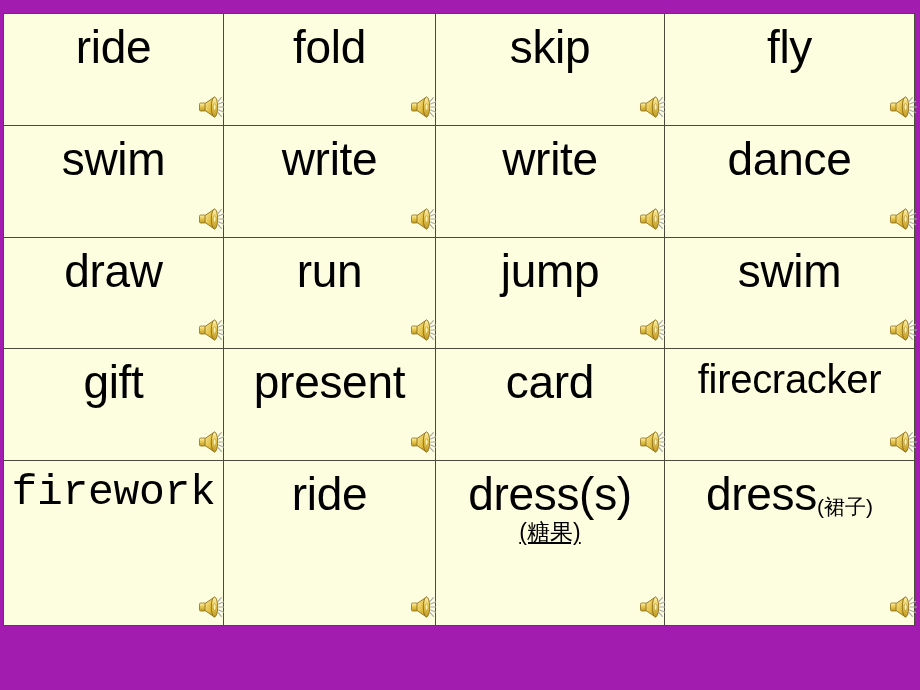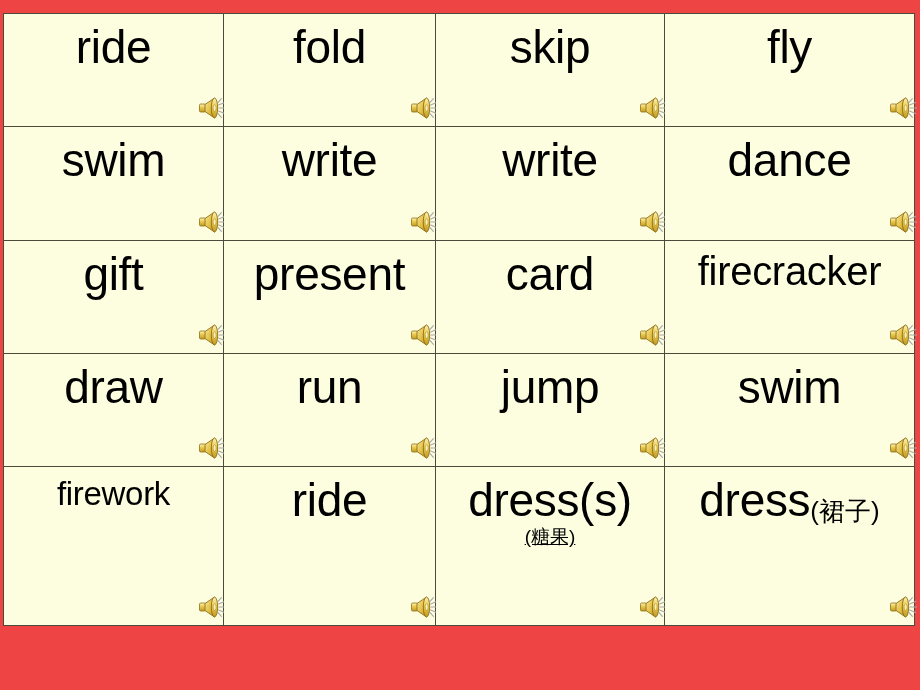--- a/index.html
+++ b/index.html
@@ -11,21 +11,21 @@
     height: 690px;
     background: #fdfddf;
     font-family: "Liberation Sans", sans-serif;
     overflow: hidden;
   }
 
   .slide {
     position: relative;
     width: 920px;
     height: 690px;
-    background: #ef4444;
+    background: #a21caf;
   }
 
   
   .word-table {
     position: absolute;
     left: 3px;
     top: 13px;
     width: 911px;
     height: 613px;
     border-collapse: collapse;
@@ -59,37 +59,37 @@
     color: #000000;
     font-family: "Liberation Sans", sans-serif;
     font-weight: 400;
     font-size: 46px;
     line-height: 1.0;
     letter-spacing: -0.3px;
     padding-top: 10px;
     white-space: nowrap;
   }
 
-  .word.sm  { font-size: 33px; }
+  .word.sm  { font-size: 43px; font-family: Liberation Mono, monospace; }
   .word.xs  { font-size: 40px; }
 
   
   .gloss-inline {
-    font-size: 26px;
+    font-size: 21px;
     letter-spacing: 0;
     vertical-align: baseline;
     position: relative;
     top: 4px;
   }
 
   
   .gloss-below {
     display: block;
     text-align: center;
-    font-size: 19px;
+    font-size: 23px;
     color: #000000;
     margin-top: 4px;
     line-height: 1;
     text-decoration: underline;
   }
 
   
   .speaker {
     position: absolute;
     right: -8px;
@@ -413,132 +413,132 @@
         <line x1="20.8" y1="19.4" x2="24.4" y2="23.4"></line>
       </g>
     </svg>
   </span>
 </div>
           </td>
         </tr>
         <tr>
           <td>
             <div class="cell-inner">
-              <span class="word">gift</span>
-  <span class="speaker">
-    <svg viewBox="0 0 34 28" xmlns="http://www.w3.org/2000/svg">
-      <defs>
-        <linearGradient id="spkGrad" x1="0" y1="0" x2="0" y2="1">
-          <stop offset="0%" stop-color="#fdf3bb"></stop>
-          <stop offset="40%" stop-color="#eccd54"></stop>
-          <stop offset="100%" stop-color="#c09a24"></stop>
-        </linearGradient>
-        <linearGradient id="coneGrad" x1="0" y1="0" x2="1" y2="1">
-          <stop offset="0%" stop-color="#fbeaa0"></stop>
-          <stop offset="55%" stop-color="#e3c044"></stop>
-          <stop offset="100%" stop-color="#b8911e"></stop>
-        </linearGradient>
-      </defs>
-
-      <rect x="2.5" y="10" width="6" height="8" rx="1.2" fill="url(#spkGrad)" stroke="#8e6f16" stroke-width="0.8"></rect>
-
-      <path d="M8 10.5 L17.5 4 L17.5 24 L8 17.5 Z" fill="url(#coneGrad)" stroke="#8e6f16" stroke-width="0.9" stroke-linejoin="round"></path>
-
-      <ellipse cx="17.5" cy="14" rx="3.2" ry="10" fill="url(#spkGrad)" stroke="#8e6f16" stroke-width="0.9"></ellipse>
-
-      <ellipse cx="17.6" cy="14" rx="1.5" ry="3.2" fill="#fdf2b4" stroke="#9c7a1a" stroke-width="0.5"></ellipse>
-
-      <g stroke="#a8a8a8" stroke-width="1.1" stroke-linecap="round" fill="none">
-        <line x1="22" y1="14" x2="28.5" y2="14"></line>
-        <line x1="21.6" y1="11" x2="27.6" y2="8.4"></line>
-        <line x1="21.6" y1="17" x2="27.6" y2="19.6"></line>
-        <line x1="20.8" y1="8.6" x2="24.4" y2="4.6"></line>
-        <line x1="20.8" y1="19.4" x2="24.4" y2="23.4"></line>
-      </g>
-    </svg>
-  </span>
-</div>
-          </td>
-          <td>
-            <div class="cell-inner">
-              <span class="word">present</span>
-  <span class="speaker">
-    <svg viewBox="0 0 34 28" xmlns="http://www.w3.org/2000/svg">
-      <defs>
-        <linearGradient id="spkGrad" x1="0" y1="0" x2="0" y2="1">
-          <stop offset="0%" stop-color="#fdf3bb"></stop>
-          <stop offset="40%" stop-color="#eccd54"></stop>
-          <stop offset="100%" stop-color="#c09a24"></stop>
-        </linearGradient>
-        <linearGradient id="coneGrad" x1="0" y1="0" x2="1" y2="1">
-          <stop offset="0%" stop-color="#fbeaa0"></stop>
-          <stop offset="55%" stop-color="#e3c044"></stop>
-          <stop offset="100%" stop-color="#b8911e"></stop>
-        </linearGradient>
-      </defs>
-
-      <rect x="2.5" y="10" width="6" height="8" rx="1.2" fill="url(#spkGrad)" stroke="#8e6f16" stroke-width="0.8"></rect>
-
-      <path d="M8 10.5 L17.5 4 L17.5 24 L8 17.5 Z" fill="url(#coneGrad)" stroke="#8e6f16" stroke-width="0.9" stroke-linejoin="round"></path>
-
-      <ellipse cx="17.5" cy="14" rx="3.2" ry="10" fill="url(#spkGrad)" stroke="#8e6f16" stroke-width="0.9"></ellipse>
-
-      <ellipse cx="17.6" cy="14" rx="1.5" ry="3.2" fill="#fdf2b4" stroke="#9c7a1a" stroke-width="0.5"></ellipse>
-
-      <g stroke="#a8a8a8" stroke-width="1.1" stroke-linecap="round" fill="none">
-        <line x1="22" y1="14" x2="28.5" y2="14"></line>
-        <line x1="21.6" y1="11" x2="27.6" y2="8.4"></line>
-        <line x1="21.6" y1="17" x2="27.6" y2="19.6"></line>
-        <line x1="20.8" y1="8.6" x2="24.4" y2="4.6"></line>
-        <line x1="20.8" y1="19.4" x2="24.4" y2="23.4"></line>
-      </g>
-    </svg>
-  </span>
-</div>
-          </td>
-          <td>
-            <div class="cell-inner">
-              <span class="word">card</span>
-  <span class="speaker">
-    <svg viewBox="0 0 34 28" xmlns="http://www.w3.org/2000/svg">
-      <defs>
-        <linearGradient id="spkGrad" x1="0" y1="0" x2="0" y2="1">
-          <stop offset="0%" stop-color="#fdf3bb"></stop>
-          <stop offset="40%" stop-color="#eccd54"></stop>
-          <stop offset="100%" stop-color="#c09a24"></stop>
-        </linearGradient>
-        <linearGradient id="coneGrad" x1="0" y1="0" x2="1" y2="1">
-          <stop offset="0%" stop-color="#fbeaa0"></stop>
-          <stop offset="55%" stop-color="#e3c044"></stop>
-          <stop offset="100%" stop-color="#b8911e"></stop>
-        </linearGradient>
-      </defs>
-
-      <rect x="2.5" y="10" width="6" height="8" rx="1.2" fill="url(#spkGrad)" stroke="#8e6f16" stroke-width="0.8"></rect>
-
-      <path d="M8 10.5 L17.5 4 L17.5 24 L8 17.5 Z" fill="url(#coneGrad)" stroke="#8e6f16" stroke-width="0.9" stroke-linejoin="round"></path>
-
-      <ellipse cx="17.5" cy="14" rx="3.2" ry="10" fill="url(#spkGrad)" stroke="#8e6f16" stroke-width="0.9"></ellipse>
-
-      <ellipse cx="17.6" cy="14" rx="1.5" ry="3.2" fill="#fdf2b4" stroke="#9c7a1a" stroke-width="0.5"></ellipse>
-
-      <g stroke="#a8a8a8" stroke-width="1.1" stroke-linecap="round" fill="none">
-        <line x1="22" y1="14" x2="28.5" y2="14"></line>
-        <line x1="21.6" y1="11" x2="27.6" y2="8.4"></line>
-        <line x1="21.6" y1="17" x2="27.6" y2="19.6"></line>
-        <line x1="20.8" y1="8.6" x2="24.4" y2="4.6"></line>
-        <line x1="20.8" y1="19.4" x2="24.4" y2="23.4"></line>
-      </g>
-    </svg>
-  </span>
-</div>
-          </td>
-          <td>
-            <div class="cell-inner">
-              <span class="word xs">firecracker</span>
+              <span class="word">draw</span>
+  <span class="speaker">
+    <svg viewBox="0 0 34 28" xmlns="http://www.w3.org/2000/svg">
+      <defs>
+        <linearGradient id="spkGrad" x1="0" y1="0" x2="0" y2="1">
+          <stop offset="0%" stop-color="#fdf3bb"></stop>
+          <stop offset="40%" stop-color="#eccd54"></stop>
+          <stop offset="100%" stop-color="#c09a24"></stop>
+        </linearGradient>
+        <linearGradient id="coneGrad" x1="0" y1="0" x2="1" y2="1">
+          <stop offset="0%" stop-color="#fbeaa0"></stop>
+          <stop offset="55%" stop-color="#e3c044"></stop>
+          <stop offset="100%" stop-color="#b8911e"></stop>
+        </linearGradient>
+      </defs>
+
+      <rect x="2.5" y="10" width="6" height="8" rx="1.2" fill="url(#spkGrad)" stroke="#8e6f16" stroke-width="0.8"></rect>
+
+      <path d="M8 10.5 L17.5 4 L17.5 24 L8 17.5 Z" fill="url(#coneGrad)" stroke="#8e6f16" stroke-width="0.9" stroke-linejoin="round"></path>
+
+      <ellipse cx="17.5" cy="14" rx="3.2" ry="10" fill="url(#spkGrad)" stroke="#8e6f16" stroke-width="0.9"></ellipse>
+
+      <ellipse cx="17.6" cy="14" rx="1.5" ry="3.2" fill="#fdf2b4" stroke="#9c7a1a" stroke-width="0.5"></ellipse>
+
+      <g stroke="#a8a8a8" stroke-width="1.1" stroke-linecap="round" fill="none">
+        <line x1="22" y1="14" x2="28.5" y2="14"></line>
+        <line x1="21.6" y1="11" x2="27.6" y2="8.4"></line>
+        <line x1="21.6" y1="17" x2="27.6" y2="19.6"></line>
+        <line x1="20.8" y1="8.6" x2="24.4" y2="4.6"></line>
+        <line x1="20.8" y1="19.4" x2="24.4" y2="23.4"></line>
+      </g>
+    </svg>
+  </span>
+</div>
+          </td>
+          <td>
+            <div class="cell-inner">
+              <span class="word">run</span>
+  <span class="speaker">
+    <svg viewBox="0 0 34 28" xmlns="http://www.w3.org/2000/svg">
+      <defs>
+        <linearGradient id="spkGrad" x1="0" y1="0" x2="0" y2="1">
+          <stop offset="0%" stop-color="#fdf3bb"></stop>
+          <stop offset="40%" stop-color="#eccd54"></stop>
+          <stop offset="100%" stop-color="#c09a24"></stop>
+        </linearGradient>
+        <linearGradient id="coneGrad" x1="0" y1="0" x2="1" y2="1">
+          <stop offset="0%" stop-color="#fbeaa0"></stop>
+          <stop offset="55%" stop-color="#e3c044"></stop>
+          <stop offset="100%" stop-color="#b8911e"></stop>
+        </linearGradient>
+      </defs>
+
+      <rect x="2.5" y="10" width="6" height="8" rx="1.2" fill="url(#spkGrad)" stroke="#8e6f16" stroke-width="0.8"></rect>
+
+      <path d="M8 10.5 L17.5 4 L17.5 24 L8 17.5 Z" fill="url(#coneGrad)" stroke="#8e6f16" stroke-width="0.9" stroke-linejoin="round"></path>
+
+      <ellipse cx="17.5" cy="14" rx="3.2" ry="10" fill="url(#spkGrad)" stroke="#8e6f16" stroke-width="0.9"></ellipse>
+
+      <ellipse cx="17.6" cy="14" rx="1.5" ry="3.2" fill="#fdf2b4" stroke="#9c7a1a" stroke-width="0.5"></ellipse>
+
+      <g stroke="#a8a8a8" stroke-width="1.1" stroke-linecap="round" fill="none">
+        <line x1="22" y1="14" x2="28.5" y2="14"></line>
+        <line x1="21.6" y1="11" x2="27.6" y2="8.4"></line>
+        <line x1="21.6" y1="17" x2="27.6" y2="19.6"></line>
+        <line x1="20.8" y1="8.6" x2="24.4" y2="4.6"></line>
+        <line x1="20.8" y1="19.4" x2="24.4" y2="23.4"></line>
+      </g>
+    </svg>
+  </span>
+</div>
+          </td>
+          <td>
+            <div class="cell-inner">
+              <span class="word">jump</span>
+  <span class="speaker">
+    <svg viewBox="0 0 34 28" xmlns="http://www.w3.org/2000/svg">
+      <defs>
+        <linearGradient id="spkGrad" x1="0" y1="0" x2="0" y2="1">
+          <stop offset="0%" stop-color="#fdf3bb"></stop>
+          <stop offset="40%" stop-color="#eccd54"></stop>
+          <stop offset="100%" stop-color="#c09a24"></stop>
+        </linearGradient>
+        <linearGradient id="coneGrad" x1="0" y1="0" x2="1" y2="1">
+          <stop offset="0%" stop-color="#fbeaa0"></stop>
+          <stop offset="55%" stop-color="#e3c044"></stop>
+          <stop offset="100%" stop-color="#b8911e"></stop>
+        </linearGradient>
+      </defs>
+
+      <rect x="2.5" y="10" width="6" height="8" rx="1.2" fill="url(#spkGrad)" stroke="#8e6f16" stroke-width="0.8"></rect>
+
+      <path d="M8 10.5 L17.5 4 L17.5 24 L8 17.5 Z" fill="url(#coneGrad)" stroke="#8e6f16" stroke-width="0.9" stroke-linejoin="round"></path>
+
+      <ellipse cx="17.5" cy="14" rx="3.2" ry="10" fill="url(#spkGrad)" stroke="#8e6f16" stroke-width="0.9"></ellipse>
+
+      <ellipse cx="17.6" cy="14" rx="1.5" ry="3.2" fill="#fdf2b4" stroke="#9c7a1a" stroke-width="0.5"></ellipse>
+
+      <g stroke="#a8a8a8" stroke-width="1.1" stroke-linecap="round" fill="none">
+        <line x1="22" y1="14" x2="28.5" y2="14"></line>
+        <line x1="21.6" y1="11" x2="27.6" y2="8.4"></line>
+        <line x1="21.6" y1="17" x2="27.6" y2="19.6"></line>
+        <line x1="20.8" y1="8.6" x2="24.4" y2="4.6"></line>
+        <line x1="20.8" y1="19.4" x2="24.4" y2="23.4"></line>
+      </g>
+    </svg>
+  </span>
+</div>
+          </td>
+          <td>
+            <div class="cell-inner">
+              <span class="word">swim</span>
   <span class="speaker">
     <svg viewBox="0 0 34 28" xmlns="http://www.w3.org/2000/svg">
       <defs>
         <linearGradient id="spkGrad" x1="0" y1="0" x2="0" y2="1">
           <stop offset="0%" stop-color="#fdf3bb"></stop>
           <stop offset="40%" stop-color="#eccd54"></stop>
           <stop offset="100%" stop-color="#c09a24"></stop>
         </linearGradient>
         <linearGradient id="coneGrad" x1="0" y1="0" x2="1" y2="1">
           <stop offset="0%" stop-color="#fbeaa0"></stop>
@@ -563,132 +563,132 @@
         <line x1="20.8" y1="19.4" x2="24.4" y2="23.4"></line>
       </g>
     </svg>
   </span>
 </div>
           </td>
         </tr>
         <tr>
           <td>
             <div class="cell-inner">
-              <span class="word">draw</span>
-  <span class="speaker">
-    <svg viewBox="0 0 34 28" xmlns="http://www.w3.org/2000/svg">
-      <defs>
-        <linearGradient id="spkGrad" x1="0" y1="0" x2="0" y2="1">
-          <stop offset="0%" stop-color="#fdf3bb"></stop>
-          <stop offset="40%" stop-color="#eccd54"></stop>
-          <stop offset="100%" stop-color="#c09a24"></stop>
-        </linearGradient>
-        <linearGradient id="coneGrad" x1="0" y1="0" x2="1" y2="1">
-          <stop offset="0%" stop-color="#fbeaa0"></stop>
-          <stop offset="55%" stop-color="#e3c044"></stop>
-          <stop offset="100%" stop-color="#b8911e"></stop>
-        </linearGradient>
-      </defs>
-
-      <rect x="2.5" y="10" width="6" height="8" rx="1.2" fill="url(#spkGrad)" stroke="#8e6f16" stroke-width="0.8"></rect>
-
-      <path d="M8 10.5 L17.5 4 L17.5 24 L8 17.5 Z" fill="url(#coneGrad)" stroke="#8e6f16" stroke-width="0.9" stroke-linejoin="round"></path>
-
-      <ellipse cx="17.5" cy="14" rx="3.2" ry="10" fill="url(#spkGrad)" stroke="#8e6f16" stroke-width="0.9"></ellipse>
-
-      <ellipse cx="17.6" cy="14" rx="1.5" ry="3.2" fill="#fdf2b4" stroke="#9c7a1a" stroke-width="0.5"></ellipse>
-
-      <g stroke="#a8a8a8" stroke-width="1.1" stroke-linecap="round" fill="none">
-        <line x1="22" y1="14" x2="28.5" y2="14"></line>
-        <line x1="21.6" y1="11" x2="27.6" y2="8.4"></line>
-        <line x1="21.6" y1="17" x2="27.6" y2="19.6"></line>
-        <line x1="20.8" y1="8.6" x2="24.4" y2="4.6"></line>
-        <line x1="20.8" y1="19.4" x2="24.4" y2="23.4"></line>
-      </g>
-    </svg>
-  </span>
-</div>
-          </td>
-          <td>
-            <div class="cell-inner">
-              <span class="word">run</span>
-  <span class="speaker">
-    <svg viewBox="0 0 34 28" xmlns="http://www.w3.org/2000/svg">
-      <defs>
-        <linearGradient id="spkGrad" x1="0" y1="0" x2="0" y2="1">
-          <stop offset="0%" stop-color="#fdf3bb"></stop>
-          <stop offset="40%" stop-color="#eccd54"></stop>
-          <stop offset="100%" stop-color="#c09a24"></stop>
-        </linearGradient>
-        <linearGradient id="coneGrad" x1="0" y1="0" x2="1" y2="1">
-          <stop offset="0%" stop-color="#fbeaa0"></stop>
-          <stop offset="55%" stop-color="#e3c044"></stop>
-          <stop offset="100%" stop-color="#b8911e"></stop>
-        </linearGradient>
-      </defs>
-
-      <rect x="2.5" y="10" width="6" height="8" rx="1.2" fill="url(#spkGrad)" stroke="#8e6f16" stroke-width="0.8"></rect>
-
-      <path d="M8 10.5 L17.5 4 L17.5 24 L8 17.5 Z" fill="url(#coneGrad)" stroke="#8e6f16" stroke-width="0.9" stroke-linejoin="round"></path>
-
-      <ellipse cx="17.5" cy="14" rx="3.2" ry="10" fill="url(#spkGrad)" stroke="#8e6f16" stroke-width="0.9"></ellipse>
-
-      <ellipse cx="17.6" cy="14" rx="1.5" ry="3.2" fill="#fdf2b4" stroke="#9c7a1a" stroke-width="0.5"></ellipse>
-
-      <g stroke="#a8a8a8" stroke-width="1.1" stroke-linecap="round" fill="none">
-        <line x1="22" y1="14" x2="28.5" y2="14"></line>
-        <line x1="21.6" y1="11" x2="27.6" y2="8.4"></line>
-        <line x1="21.6" y1="17" x2="27.6" y2="19.6"></line>
-        <line x1="20.8" y1="8.6" x2="24.4" y2="4.6"></line>
-        <line x1="20.8" y1="19.4" x2="24.4" y2="23.4"></line>
-      </g>
-    </svg>
-  </span>
-</div>
-          </td>
-          <td>
-            <div class="cell-inner">
-              <span class="word">jump</span>
-  <span class="speaker">
-    <svg viewBox="0 0 34 28" xmlns="http://www.w3.org/2000/svg">
-      <defs>
-        <linearGradient id="spkGrad" x1="0" y1="0" x2="0" y2="1">
-          <stop offset="0%" stop-color="#fdf3bb"></stop>
-          <stop offset="40%" stop-color="#eccd54"></stop>
-          <stop offset="100%" stop-color="#c09a24"></stop>
-        </linearGradient>
-        <linearGradient id="coneGrad" x1="0" y1="0" x2="1" y2="1">
-          <stop offset="0%" stop-color="#fbeaa0"></stop>
-          <stop offset="55%" stop-color="#e3c044"></stop>
-          <stop offset="100%" stop-color="#b8911e"></stop>
-        </linearGradient>
-      </defs>
-
-      <rect x="2.5" y="10" width="6" height="8" rx="1.2" fill="url(#spkGrad)" stroke="#8e6f16" stroke-width="0.8"></rect>
-
-      <path d="M8 10.5 L17.5 4 L17.5 24 L8 17.5 Z" fill="url(#coneGrad)" stroke="#8e6f16" stroke-width="0.9" stroke-linejoin="round"></path>
-
-      <ellipse cx="17.5" cy="14" rx="3.2" ry="10" fill="url(#spkGrad)" stroke="#8e6f16" stroke-width="0.9"></ellipse>
-
-      <ellipse cx="17.6" cy="14" rx="1.5" ry="3.2" fill="#fdf2b4" stroke="#9c7a1a" stroke-width="0.5"></ellipse>
-
-      <g stroke="#a8a8a8" stroke-width="1.1" stroke-linecap="round" fill="none">
-        <line x1="22" y1="14" x2="28.5" y2="14"></line>
-        <line x1="21.6" y1="11" x2="27.6" y2="8.4"></line>
-        <line x1="21.6" y1="17" x2="27.6" y2="19.6"></line>
-        <line x1="20.8" y1="8.6" x2="24.4" y2="4.6"></line>
-        <line x1="20.8" y1="19.4" x2="24.4" y2="23.4"></line>
-      </g>
-    </svg>
-  </span>
-</div>
-          </td>
-          <td>
-            <div class="cell-inner">
-              <span class="word">swim</span>
+              <span class="word">gift</span>
+  <span class="speaker">
+    <svg viewBox="0 0 34 28" xmlns="http://www.w3.org/2000/svg">
+      <defs>
+        <linearGradient id="spkGrad" x1="0" y1="0" x2="0" y2="1">
+          <stop offset="0%" stop-color="#fdf3bb"></stop>
+          <stop offset="40%" stop-color="#eccd54"></stop>
+          <stop offset="100%" stop-color="#c09a24"></stop>
+        </linearGradient>
+        <linearGradient id="coneGrad" x1="0" y1="0" x2="1" y2="1">
+          <stop offset="0%" stop-color="#fbeaa0"></stop>
+          <stop offset="55%" stop-color="#e3c044"></stop>
+          <stop offset="100%" stop-color="#b8911e"></stop>
+        </linearGradient>
+      </defs>
+
+      <rect x="2.5" y="10" width="6" height="8" rx="1.2" fill="url(#spkGrad)" stroke="#8e6f16" stroke-width="0.8"></rect>
+
+      <path d="M8 10.5 L17.5 4 L17.5 24 L8 17.5 Z" fill="url(#coneGrad)" stroke="#8e6f16" stroke-width="0.9" stroke-linejoin="round"></path>
+
+      <ellipse cx="17.5" cy="14" rx="3.2" ry="10" fill="url(#spkGrad)" stroke="#8e6f16" stroke-width="0.9"></ellipse>
+
+      <ellipse cx="17.6" cy="14" rx="1.5" ry="3.2" fill="#fdf2b4" stroke="#9c7a1a" stroke-width="0.5"></ellipse>
+
+      <g stroke="#a8a8a8" stroke-width="1.1" stroke-linecap="round" fill="none">
+        <line x1="22" y1="14" x2="28.5" y2="14"></line>
+        <line x1="21.6" y1="11" x2="27.6" y2="8.4"></line>
+        <line x1="21.6" y1="17" x2="27.6" y2="19.6"></line>
+        <line x1="20.8" y1="8.6" x2="24.4" y2="4.6"></line>
+        <line x1="20.8" y1="19.4" x2="24.4" y2="23.4"></line>
+      </g>
+    </svg>
+  </span>
+</div>
+          </td>
+          <td>
+            <div class="cell-inner">
+              <span class="word">present</span>
+  <span class="speaker">
+    <svg viewBox="0 0 34 28" xmlns="http://www.w3.org/2000/svg">
+      <defs>
+        <linearGradient id="spkGrad" x1="0" y1="0" x2="0" y2="1">
+          <stop offset="0%" stop-color="#fdf3bb"></stop>
+          <stop offset="40%" stop-color="#eccd54"></stop>
+          <stop offset="100%" stop-color="#c09a24"></stop>
+        </linearGradient>
+        <linearGradient id="coneGrad" x1="0" y1="0" x2="1" y2="1">
+          <stop offset="0%" stop-color="#fbeaa0"></stop>
+          <stop offset="55%" stop-color="#e3c044"></stop>
+          <stop offset="100%" stop-color="#b8911e"></stop>
+        </linearGradient>
+      </defs>
+
+      <rect x="2.5" y="10" width="6" height="8" rx="1.2" fill="url(#spkGrad)" stroke="#8e6f16" stroke-width="0.8"></rect>
+
+      <path d="M8 10.5 L17.5 4 L17.5 24 L8 17.5 Z" fill="url(#coneGrad)" stroke="#8e6f16" stroke-width="0.9" stroke-linejoin="round"></path>
+
+      <ellipse cx="17.5" cy="14" rx="3.2" ry="10" fill="url(#spkGrad)" stroke="#8e6f16" stroke-width="0.9"></ellipse>
+
+      <ellipse cx="17.6" cy="14" rx="1.5" ry="3.2" fill="#fdf2b4" stroke="#9c7a1a" stroke-width="0.5"></ellipse>
+
+      <g stroke="#a8a8a8" stroke-width="1.1" stroke-linecap="round" fill="none">
+        <line x1="22" y1="14" x2="28.5" y2="14"></line>
+        <line x1="21.6" y1="11" x2="27.6" y2="8.4"></line>
+        <line x1="21.6" y1="17" x2="27.6" y2="19.6"></line>
+        <line x1="20.8" y1="8.6" x2="24.4" y2="4.6"></line>
+        <line x1="20.8" y1="19.4" x2="24.4" y2="23.4"></line>
+      </g>
+    </svg>
+  </span>
+</div>
+          </td>
+          <td>
+            <div class="cell-inner">
+              <span class="word">card</span>
+  <span class="speaker">
+    <svg viewBox="0 0 34 28" xmlns="http://www.w3.org/2000/svg">
+      <defs>
+        <linearGradient id="spkGrad" x1="0" y1="0" x2="0" y2="1">
+          <stop offset="0%" stop-color="#fdf3bb"></stop>
+          <stop offset="40%" stop-color="#eccd54"></stop>
+          <stop offset="100%" stop-color="#c09a24"></stop>
+        </linearGradient>
+        <linearGradient id="coneGrad" x1="0" y1="0" x2="1" y2="1">
+          <stop offset="0%" stop-color="#fbeaa0"></stop>
+          <stop offset="55%" stop-color="#e3c044"></stop>
+          <stop offset="100%" stop-color="#b8911e"></stop>
+        </linearGradient>
+      </defs>
+
+      <rect x="2.5" y="10" width="6" height="8" rx="1.2" fill="url(#spkGrad)" stroke="#8e6f16" stroke-width="0.8"></rect>
+
+      <path d="M8 10.5 L17.5 4 L17.5 24 L8 17.5 Z" fill="url(#coneGrad)" stroke="#8e6f16" stroke-width="0.9" stroke-linejoin="round"></path>
+
+      <ellipse cx="17.5" cy="14" rx="3.2" ry="10" fill="url(#spkGrad)" stroke="#8e6f16" stroke-width="0.9"></ellipse>
+
+      <ellipse cx="17.6" cy="14" rx="1.5" ry="3.2" fill="#fdf2b4" stroke="#9c7a1a" stroke-width="0.5"></ellipse>
+
+      <g stroke="#a8a8a8" stroke-width="1.1" stroke-linecap="round" fill="none">
+        <line x1="22" y1="14" x2="28.5" y2="14"></line>
+        <line x1="21.6" y1="11" x2="27.6" y2="8.4"></line>
+        <line x1="21.6" y1="17" x2="27.6" y2="19.6"></line>
+        <line x1="20.8" y1="8.6" x2="24.4" y2="4.6"></line>
+        <line x1="20.8" y1="19.4" x2="24.4" y2="23.4"></line>
+      </g>
+    </svg>
+  </span>
+</div>
+          </td>
+          <td>
+            <div class="cell-inner">
+              <span class="word xs">firecracker</span>
   <span class="speaker">
     <svg viewBox="0 0 34 28" xmlns="http://www.w3.org/2000/svg">
       <defs>
         <linearGradient id="spkGrad" x1="0" y1="0" x2="0" y2="1">
           <stop offset="0%" stop-color="#fdf3bb"></stop>
           <stop offset="40%" stop-color="#eccd54"></stop>
           <stop offset="100%" stop-color="#c09a24"></stop>
         </linearGradient>
         <linearGradient id="coneGrad" x1="0" y1="0" x2="1" y2="1">
           <stop offset="0%" stop-color="#fbeaa0"></stop>

